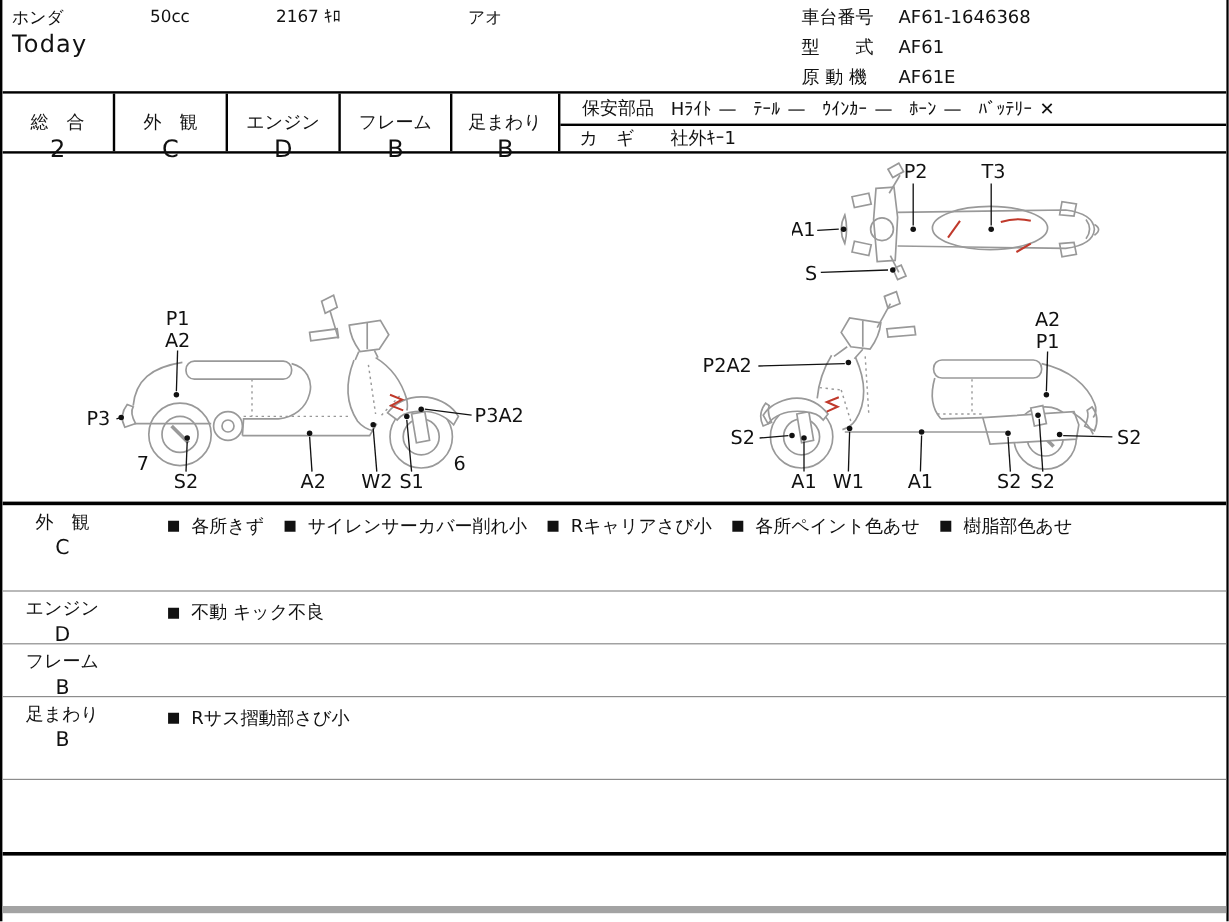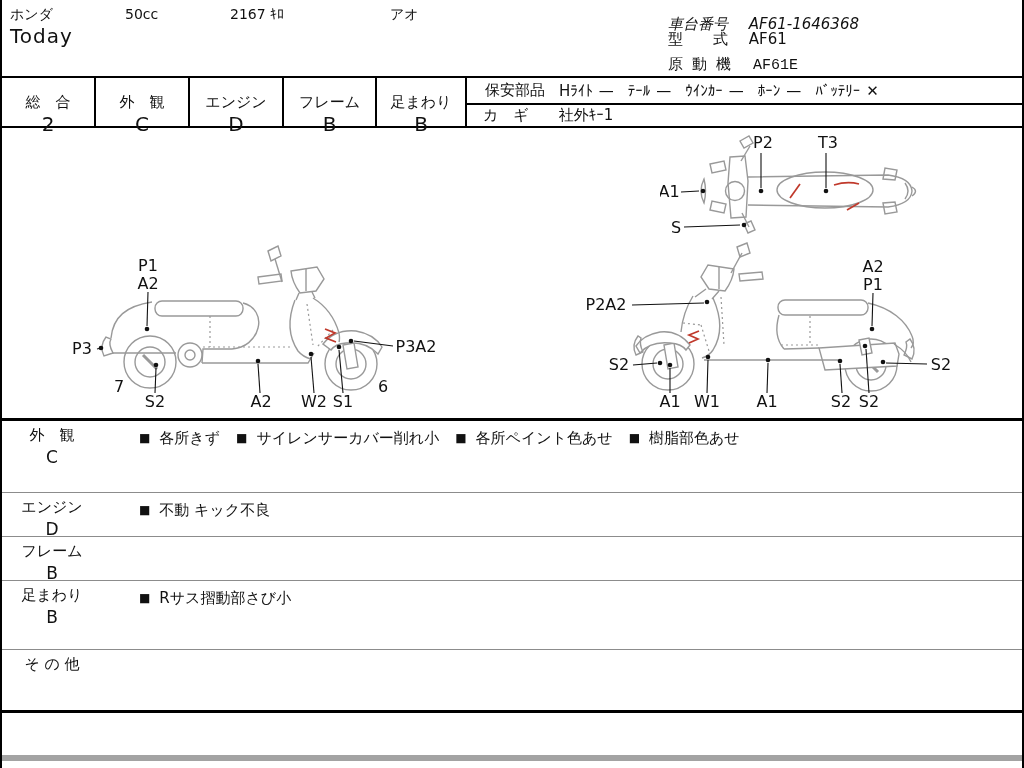--- a/index.html
+++ b/index.html
@@ -6,21 +6,21 @@
   body{font-family:"DejaVu Sans","Liberation Sans",sans-serif;color:#111;}
   .sheet{position:relative;width:1024px;height:768px;box-sizing:border-box;
          border-left:2px solid #000;border-right:2px solid #000;background:#fff;overflow:hidden;}
   
   .hdr{position:relative;height:76px;border-bottom:2px solid #000;}
   .hdr .t1{position:absolute;top:6px;font-size:14px;}
   .maker{left:8px;} .disp{left:123px;} .mile{left:228px;} .color{left:388px;}
   .model{position:absolute;left:8px;top:24px;font-size:20px;letter-spacing:1px;}
   .idrow{position:absolute;left:666px;font-size:15px;white-space:nowrap;}
   .idrow .lab{display:inline-block;min-width:76px;}
-  .id1{top:15px;font-style:italic;} .id2{top:30px;} .id3{top:55px;font-family:Liberation Mono, monospace;}
+  .id1{top:5px;} .id2{top:30px;} .id3{top:55px;}
   
   .grades{display:flex;height:48px;border-bottom:2px solid #000;}
   .gcell{border-right:2px solid #000;text-align:center;padding-top:14px;box-sizing:content-box;}
   .g0{width:92px;} .g1{width:92px;} .g2{width:92px;} .g3{width:91px;} .g4{width:88px;}
   .gcell .gl{font-size:15px;line-height:20px;}
   .gcell .gv{font-size:20px;line-height:24px;}
   .safety{flex:1;display:flex;flex-direction:column;font-size:15px;}
   .srow1{height:25px;border-bottom:2px solid #000;display:flex;align-items:center;padding-left:18px;gap:0;}
   .srow1 .sp{margin-right:14px;white-space:nowrap;}
   .srow1 .st{margin-left:6px;}
@@ -301,20 +301,21 @@
 
   <div class="crow r0">
     <div class="lbl">
       <div class="nm">外　観</div>
       <div class="gr">C</div>
     </div>
     <div class="cont">
       <div class="cline">
         <span class="item"><span class="blt">■</span><span>各所きず</span></span>
         <span class="item"><span class="blt">■</span><span>サイレンサーカバー削れ小</span></span>
+        <span class="item"><span class="blt">■</span><span>Rキャリアさび小</span></span>
         <span class="item"><span class="blt">■</span><span>各所ペイント色あせ</span></span>
         <span class="item"><span class="blt">■</span><span>樹脂部色あせ</span></span>
       </div>
     </div>
   </div>
 
   <div class="crow sep r1">
     <div class="lbl">
       <div class="nm">エンジン</div>
       <div class="gr">D</div>
@@ -339,23 +340,19 @@
       <div class="gr">B</div>
     </div>
     <div class="cont">
       <div class="cline">
         <span class="item"><span class="blt">■</span><span>Rサス摺動部さび小</span></span>
       </div>
     </div>
   </div>
 
   <div class="crow sep r4">
-    <div class="lbl">
-      <div class="nm">そ の 他</div>
-      <div class="gr"></div>
-    </div>
     <div class="cont"></div>
   </div>
 
   <div class="empty"></div>
   <div class="graybar"></div>
 
 </div>
 
 </body></html>

